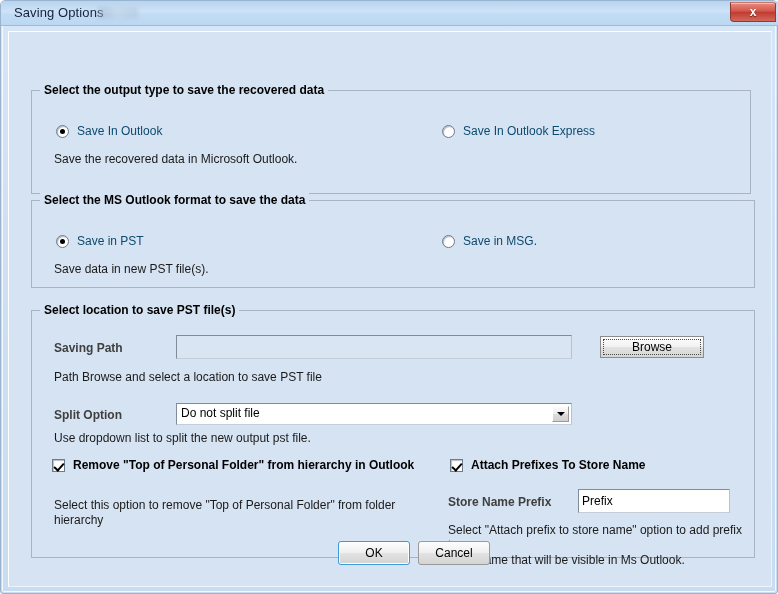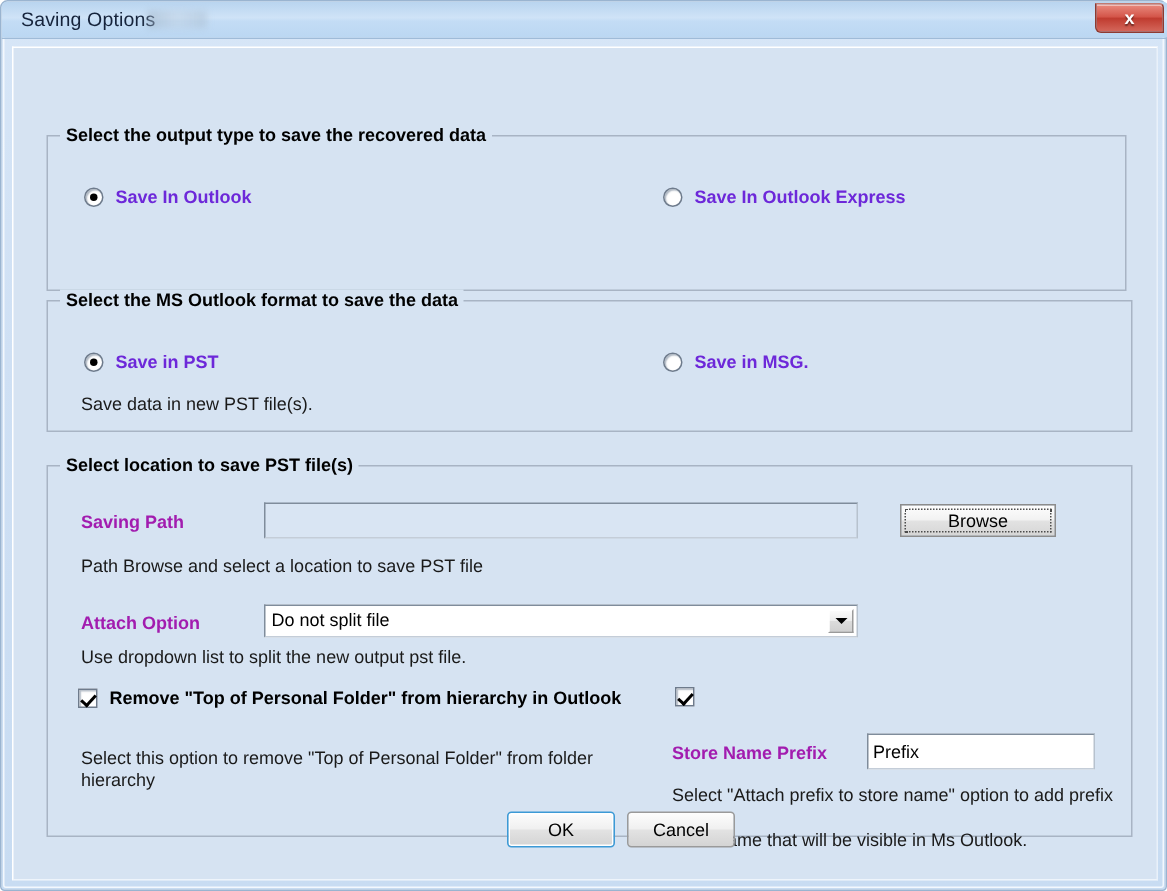--- a/index.html
+++ b/index.html
@@ -148,39 +148,39 @@
     position: absolute;
     left: 3px;
     top: 3px;
     width: 5px;
     height: 5px;
     border-radius: 50%;
     background: #000000;
   }
   .radio-label {
     font-size: 12px;
-    font-weight: bold;
-    color: #6d28d9;
+    font-weight: normal;
+    color: #0c4a6e;
   }
 
   
   .desc {
     position: absolute;
     font-size: 12px;
     color: #1a1a1a;
     white-space: pre-line;
     line-height: 15px;
   }
 
   
   .field-label {
     position: absolute;
     font-size: 12px;
     font-weight: bold;
-    color: #a21caf;
+    color: #404040;
     white-space: nowrap;
   }
 
   
   .textinput {
     position: absolute;
     box-sizing: border-box;
     border: 1px solid #7f8c9b;
     border-right-color: #b7c2ce;
     border-bottom-color: #c4cdd8;
@@ -333,20 +333,21 @@
       <div class="radio-row" style="left: 24px; top: 33px;">
         <span class="radio checked"></span>
         <span class="radio-label">Save In Outlook</span>
       </div>
 
       <div class="radio-row" style="left: 410px; top: 33px;">
         <span class="radio"></span>
         <span class="radio-label">Save In Outlook Express</span>
       </div>
 
+      <div class="desc" style="left: 22px; top: 61px;">Save the recovered data in Microsoft Outlook.</div>
     </div>
 
     <div class="groupbox" id="group-format">
       <div class="legend">Select the MS Outlook format to save the data</div>
 
       <div class="radio-row" style="left: 24px; top: 33px;">
         <span class="radio checked"></span>
         <span class="radio-label">Save in PST</span>
       </div>
 
@@ -362,36 +363,37 @@
       <div class="legend">Select location to save PST file(s)</div>
 
       <div class="field-label" style="left: 22px; top: 30px;">Saving Path</div>
       <input class="textinput" style="left: 144px; top: 24px; width: 396px; height: 24px;" value="">
       <div class="btn" style="left: 568px; top: 25px; width: 104px; height: 22px; line-height: 20px;">
         <span>Browse</span>
         <span class="focusring"></span>
       </div>
       <div class="desc" style="left: 22px; top: 59px;">Path Browse and select a location to save PST file</div>
 
-      <div class="field-label" style="left: 22px; top: 97px;">Attach Option</div>
+      <div class="field-label" style="left: 22px; top: 97px;">Split Option</div>
       <div class="combo" style="left: 144px; top: 92px; width: 396px; height: 22px;">
         <span class="combo-text">Do not split file</span>
         <span class="combo-btn">
           <span class="arrow"></span>
         </span>
       </div>
       <div class="desc" style="left: 22px; top: 120px;">Use dropdown list to split the new output pst file.</div>
 
       <div class="check-row" style="left: 20px; top: 147px;">
         <span class="checkbox checked"></span>
         <span class="check-label">Remove "Top of Personal Folder" from hierarchy in Outlook</span>
       </div>
 
       <div class="check-row" style="left: 418px; top: 147px;">
         <span class="checkbox checked"></span>
+        <span class="check-label">Attach Prefixes To Store Name</span>
       </div>
 
       <div class="desc" style="left: 22px; top: 187px; width: 380px;">Select this option to remove "Top of Personal Folder" from folder
 hierarchy</div>
 
       <div class="field-label" style="left: 416px; top: 184px;">Store Name Prefix</div>
       <input class="textinput white" style="left: 546px; top: 178px; width: 152px; height: 24px;" value="Prefix">
       <div class="desc" style="left: 416px; top: 212px; width: 300px;">Select "Attach prefix to store name" option to add prefix to
 store name that will be visible in Ms Outlook.</div>
     </div>

